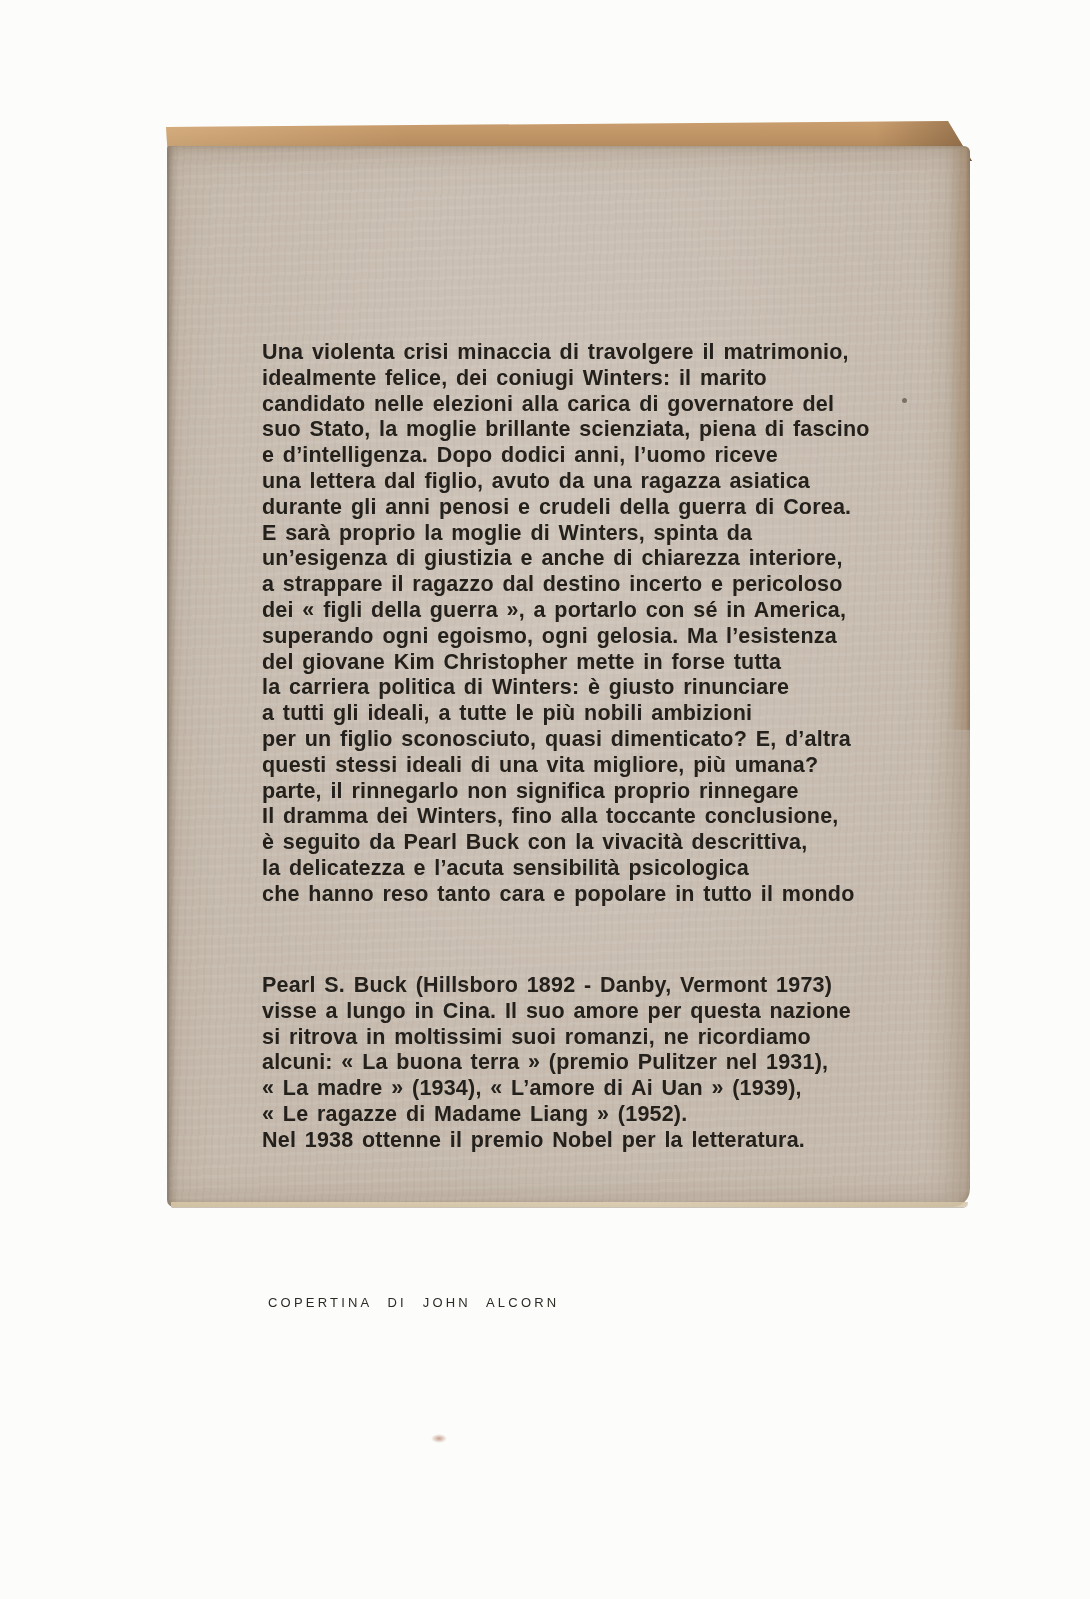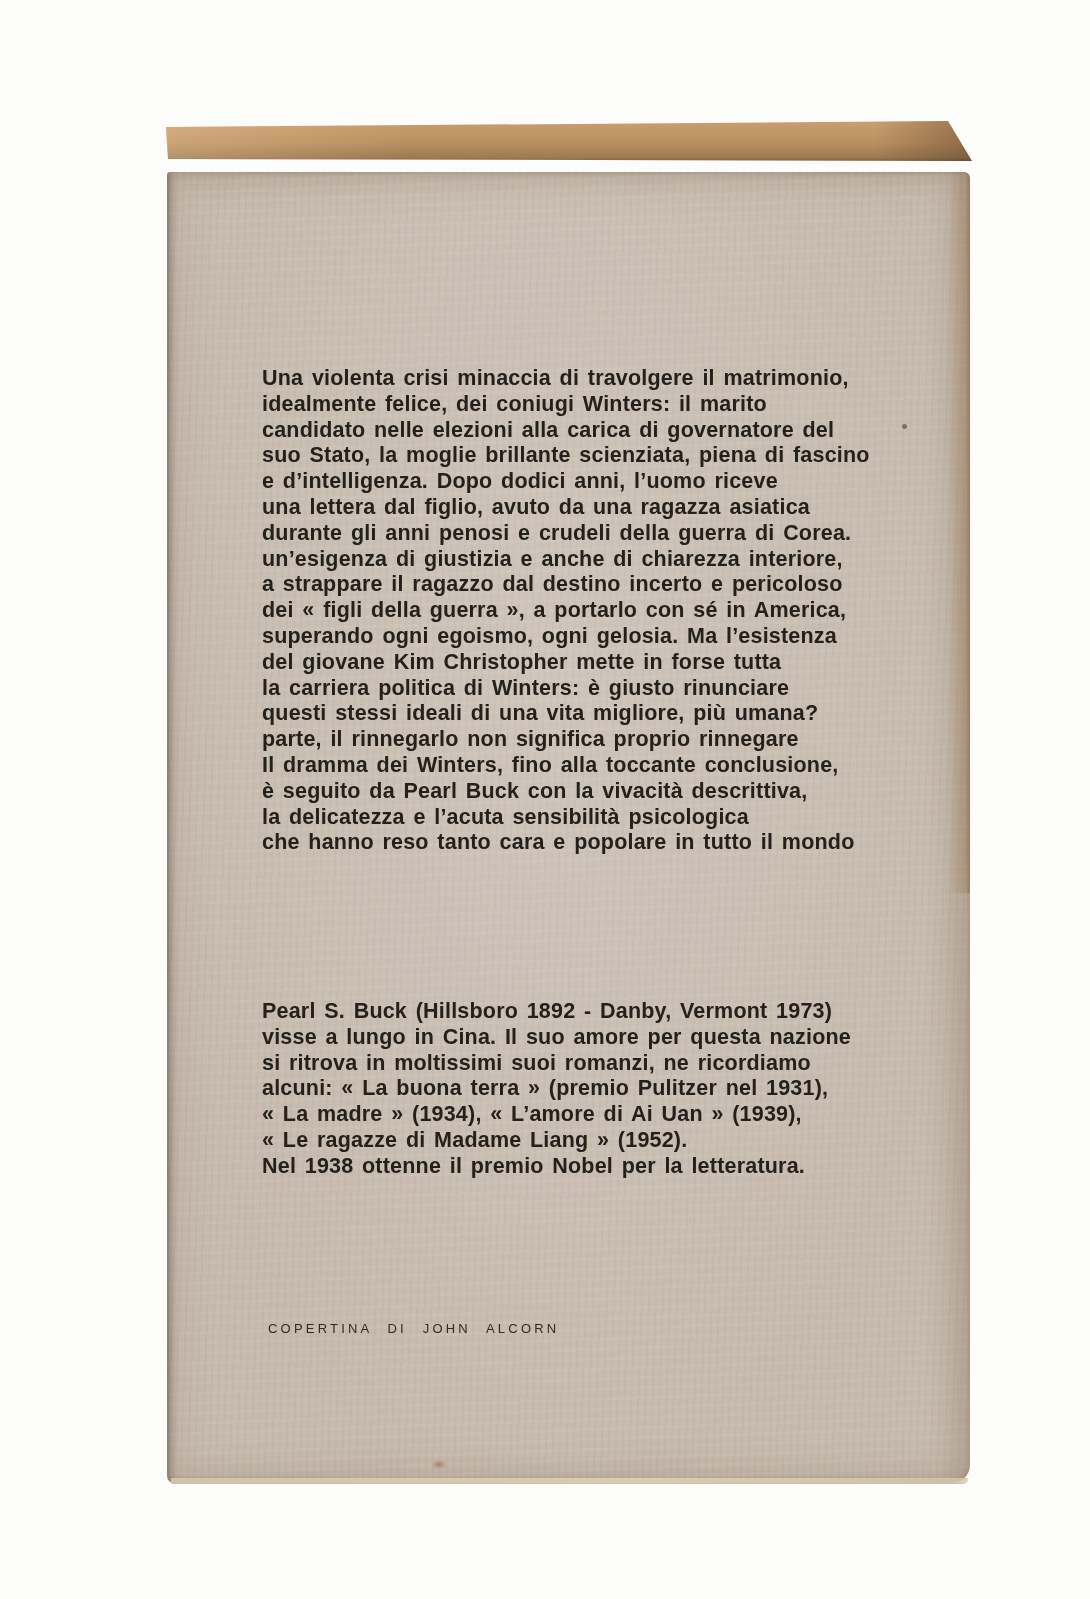--- a/index.html
+++ b/index.html
@@ -23,21 +23,21 @@
   .top-edge{
     position:absolute;left:166px;top:120px;width:806px;height:42px;
     background:
       linear-gradient(to right, rgba(255,225,180,0.25) 0%, rgba(255,225,180,0) 30%, rgba(70,48,28,0) 88%, rgba(70,48,28,0.38) 100%),
       linear-gradient(to bottom,#cb9f6f 0%,#b98f61 55%,#9d7a52 90%,#6e5636 100%);
     clip-path:polygon(0px 7px, 782px 1px, 806px 41px, 2px 39px);
   }
 
   
   .face{
-    position:absolute;left:167px;top:172px;width:803px;height:1311px;
+    position:absolute;left:167px;top:146px;width:803px;height:1061px;
     background:
       radial-gradient(ellipse at 48% 38%, rgba(255,255,255,0.16), rgba(255,255,255,0) 72%),
       repeating-linear-gradient(92deg, rgba(110,90,70,0.045) 0 2px, rgba(110,90,70,0) 2px 7px),
       repeating-linear-gradient(178deg, rgba(255,255,255,0.05) 0 3px, rgba(255,255,255,0) 3px 10px),
       var(--paper);
     border-radius:3px 6px 18px 7px;
     box-shadow:
       inset 0 0 46px rgba(118,94,68,0.17),
       inset -16px 0 26px rgba(120,90,58,0.20),
       inset 3px 0 6px rgba(80,60,40,0.28),
@@ -110,26 +110,29 @@
       <div class="right-bevel"></div>
       <div class="bottom-page-edge"></div>
       <div class="blurb">
           <div class="line">Una violenta crisi minaccia di travolgere il matrimonio,</div>
           <div class="line">idealmente felice, dei coniugi Winters: il marito</div>
           <div class="line">candidato nelle elezioni alla carica di governatore del</div>
           <div class="line">suo Stato, la moglie brillante scienziata, piena di fascino</div>
           <div class="line">e d’intelligenza. Dopo dodici anni, l’uomo riceve</div>
           <div class="line">una lettera dal figlio, avuto da una ragazza asiatica</div>
           <div class="line">durante gli anni penosi e crudeli della guerra di Corea.</div>
+          <div class="line">E sarà proprio la moglie di Winters, spinta da</div>
           <div class="line">un’esigenza di giustizia e anche di chiarezza interiore,</div>
           <div class="line">a strappare il ragazzo dal destino incerto e pericoloso</div>
           <div class="line">dei « figli della guerra », a portarlo con sé in America,</div>
           <div class="line">superando ogni egoismo, ogni gelosia. Ma l’esistenza</div>
           <div class="line">del giovane Kim Christopher mette in forse tutta</div>
           <div class="line">la carriera politica di Winters: è giusto rinunciare</div>
+          <div class="line">a tutti gli ideali, a tutte le più nobili ambizioni</div>
+          <div class="line">per un figlio sconosciuto, quasi dimenticato? E, d’altra</div>
           <div class="line">questi stessi ideali di una vita migliore, più umana?</div>
           <div class="line">parte, il rinnegarlo non significa proprio rinnegare</div>
           <div class="line">Il dramma dei Winters, fino alla toccante conclusione,</div>
           <div class="line">è seguito da Pearl Buck con la vivacità descrittiva,</div>
           <div class="line">la delicatezza e l’acuta sensibilità psicologica</div>
           <div class="line">che hanno reso tanto cara e popolare in tutto il mondo</div>
         </div>
       <div class="bio">
           <div class="line">Pearl S. Buck (Hillsboro 1892 - Danby, Vermont 1973)</div>
           <div class="line">visse a lungo in Cina. Il suo amore per questa nazione</div>

